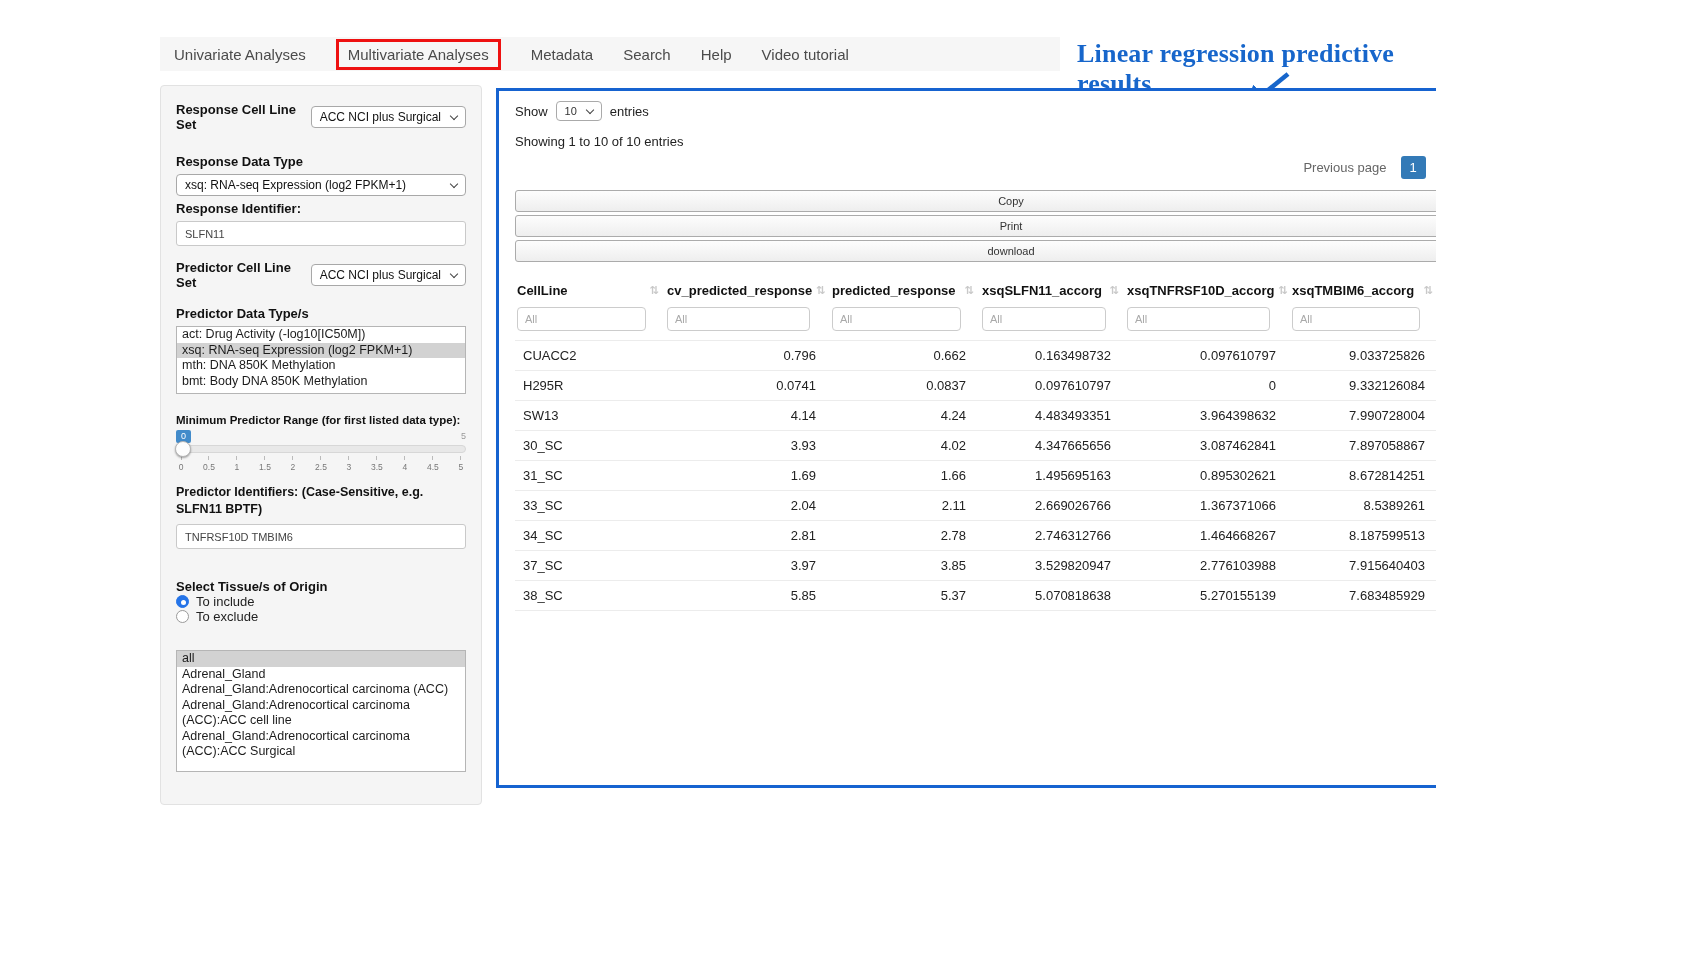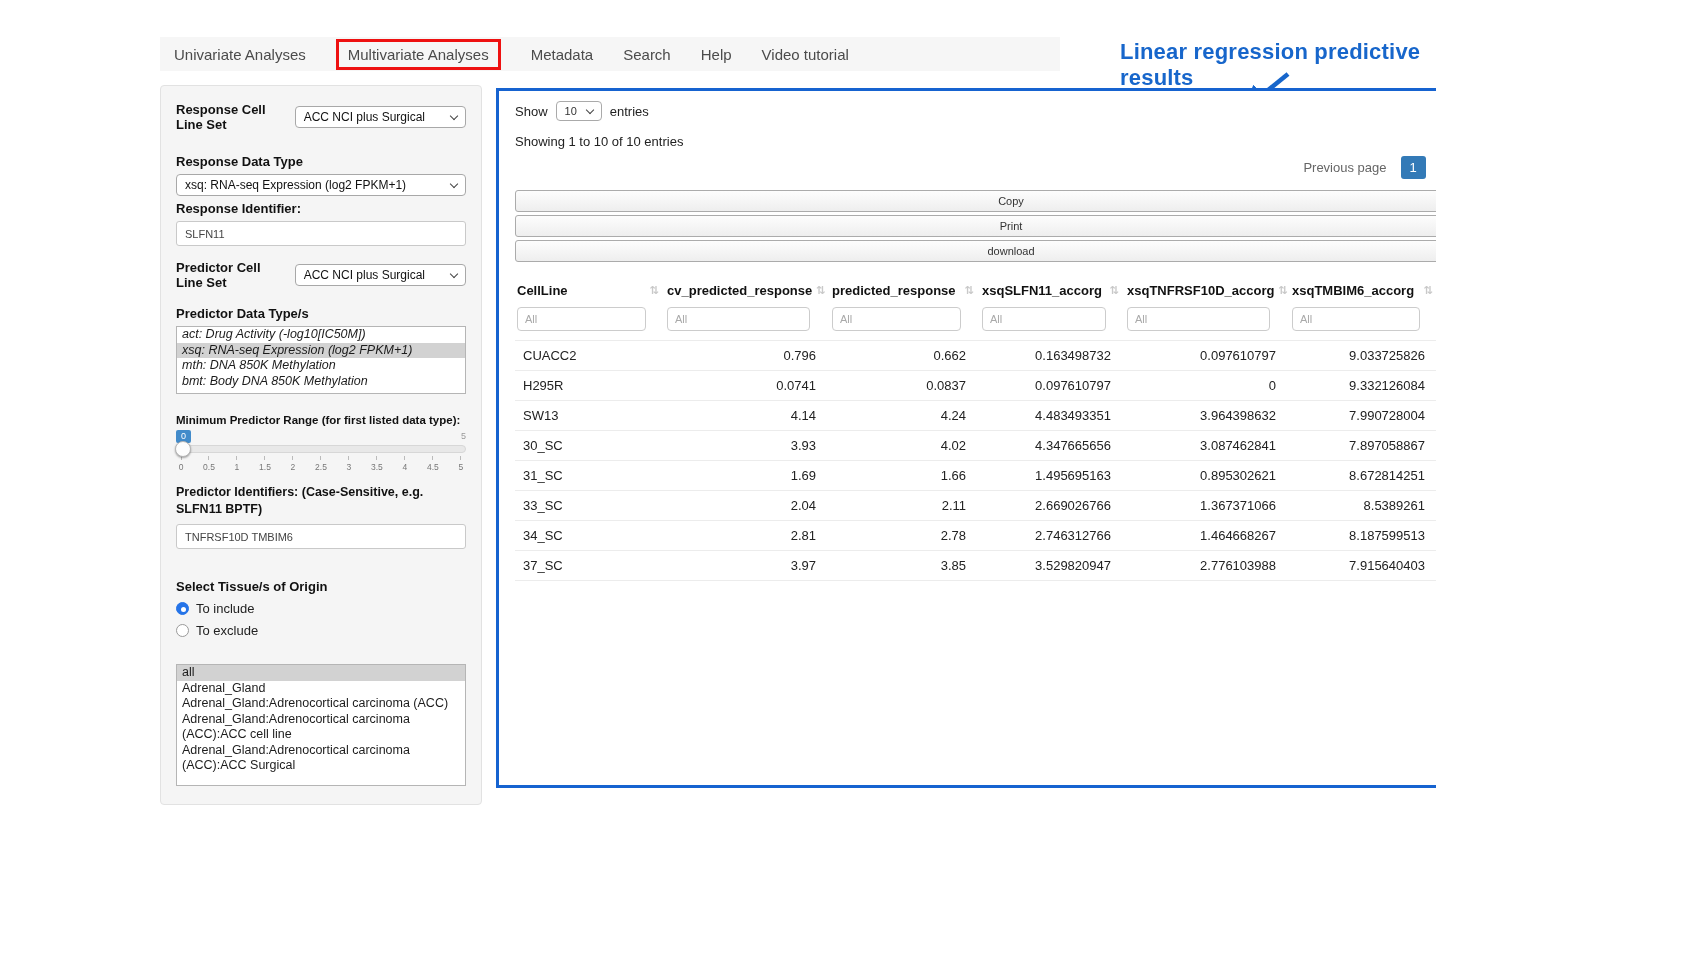--- a/index.html
+++ b/index.html
@@ -14,31 +14,31 @@
   html,body { background:#ffffff; }
   body { font-family:"Liberation Sans","DejaVu Sans",sans-serif; }
   .page { position:relative; width:1436px; height:956px; background:#fff; overflow:hidden; }
 
   
   .topnav { position:absolute; left:160px; top:37px; width:900px; height:34px; background:#f6f6f6;
             display:flex; align-items:center; padding:0 14px; gap:30px; }
   .nav-item { font-size:15px; color:#4b4b4b; white-space:nowrap; cursor:pointer; }
   .nav-item.red-box { border:3px solid var(--red); padding:4px 9px; }
 
-  .annotation-title { position:absolute; left:1120px; top:39px; font-size:22px; font-weight:bold;
-                      color:var(--ann-blue); letter-spacing:0.2px; }
+  .annotation-title { position:absolute; left:1077px; top:39px; font-size:26px; font-weight:bold;
+                      color:var(--ann-blue); letter-spacing:0.2px;font-family:Liberation Serif, serif; }
   .annotation-arrow { position:absolute; left:1228px; top:68px; color:var(--ann-blue); }
 
   
   .sidebar { position:absolute; left:160px; top:85px; width:322px; height:720px; background:#f5f5f5;
              border:1px solid #e2e2e2; border-radius:4px; padding:16px 15px; font-size:13px; color:#222;
              overflow:hidden; }
   .lbl { font-weight:bold; font-size:13px; color:#111; }
   .row-inline { display:flex; align-items:center; gap:7px; }
-  .select { display:inline-flex; align-items:center; justify-content:space-between; gap:26px; background:#fff;
+  .select { display:inline-flex; align-items:center; justify-content:space-between; gap:10px; background:#fff;
             border:1px solid #a8a8a8; border-radius:4px; padding:2px 8px; font-size:12px; color:#111;
             min-height:22px; cursor:pointer; white-space:nowrap; }
   .select-full { width:100%; margin-top:5px; }
   .select-full span:first-child { overflow:hidden; text-overflow:ellipsis; }
   .chev { width:6px; height:6px; border-right:1.6px solid #444; border-bottom:1.6px solid #444;
           transform:rotate(45deg); flex:0 0 auto; margin-top:-2px; }
   .text-input { width:100%; border:1px solid #c9c9c9; border-radius:3px; background:#fff; height:25px;
                 font-size:11px; color:#444; padding:0 8px; font-family:"Liberation Sans",sans-serif; }
   .listbox { background:#fff; border:1px solid #b5b5b5; margin-top:5px; overflow-y:auto; }
   .list-option { font-size:12.5px; line-height:15.5px; padding:0 5px; color:#1c1c1c; cursor:pointer; }
@@ -52,21 +52,21 @@
   .slider-track { position:relative; height:8px; background:#e8e8e8; border:1px solid #d7d7d7; border-radius:5px; }
   .slider-handle { position:absolute; left:-2px; top:-5px; width:16px; height:16px; border-radius:50%;
                    background:#fdfdfd; border:1px solid #b5b5b5; box-shadow:0 1px 2px rgba(0,0,0,.35); cursor:pointer; }
   .slider-grid { display:flex; justify-content:space-between; margin-top:3px; padding:0 1px; }
   .tick { display:flex; flex-direction:column; align-items:center; min-width:8px; }
   .tick-mark { width:1px; height:4px; background:#bbb; }
   .tick-label { font-size:8.5px; color:#777; margin-top:2px; }
 
   .pred-id-label { font-weight:bold; font-size:12.5px; color:#111; margin-top:12px; line-height:17px; }
 
-  .radio-row { display:flex; align-items:center; gap:7px; margin-top:7px; cursor:pointer; font-size:13px; color:#222; }
+  .radio-row { display:flex; align-items:center; gap:7px; cursor:pointer; font-size:13px; color:#222; }
   .radio-circle { width:13px; height:13px; border-radius:50%; border:1px solid #9a9a9a; background:#fff;
                   position:relative; flex:0 0 auto; }
   .radio-circle.checked { background:#2574e8; border-color:#2574e8; }
   .radio-circle.checked::after { content:""; position:absolute; left:4px; top:4px; width:5px; height:5px;
                                  border-radius:50%; background:#fff; }
 
   
   .main { position:absolute; left:496px; top:88px; width:1030px; }
   .tabs { display:flex; align-items:center; gap:28px; padding-left:26px; height:26px; }
   .tab { font-size:14px; color:var(--link-blue); cursor:pointer; white-space:nowrap; }
@@ -145,21 +145,21 @@
 
     <div class="row-inline" style="margin-top:14px;">
       <span class="lbl">Predictor Cell Line Set</span>
       <span class="select">
         <span>ACC NCI plus Surgical</span>
         <span class="chev"></span>
       </span>
     </div>
 
     <div class="lbl" style="margin-top:16px;">Predictor Data Type/s</div>
-    <div class="listbox" id="predictor-list" style="height:68px;font-style:italic;">
+    <div class="listbox" id="predictor-list" style="height:68px;">
         <div class="list-option">act: Drug Activity (-log10[IC50M])</div>
         <div class="list-option selected">xsq: RNA-seq Expression (log2 FPKM+1)</div>
         <div class="list-option">mth: DNA 850K Methylation</div>
         <div class="list-option">bmt: Body DNA 850K Methylation</div>
       </div>
 
     <div class="range-label">Minimum Predictor Range (for first listed data type):</div>
     <div class="slider">
       <span class="slider-value">0</span>
       <span class="slider-max">5</span>
@@ -372,18 +372,26 @@
               <td class="num">8.187599513</td>
             </tr>
             <tr>
               <td class="name-cell">37_SC</td>
               <td class="num">3.97</td>
               <td class="num">3.85</td>
               <td class="num">3.529820947</td>
               <td class="num">2.776103988</td>
               <td class="num">7.915640403</td>
             </tr>
+            <tr>
+              <td class="name-cell">38_SC</td>
+              <td class="num">5.85</td>
+              <td class="num">5.37</td>
+              <td class="num">5.070818638</td>
+              <td class="num">5.270155139</td>
+              <td class="num">7.683485929</td>
+            </tr>
           </tbody>
       </table>
     </div>
   </section>
 
 </div>
 
 </body></html>

